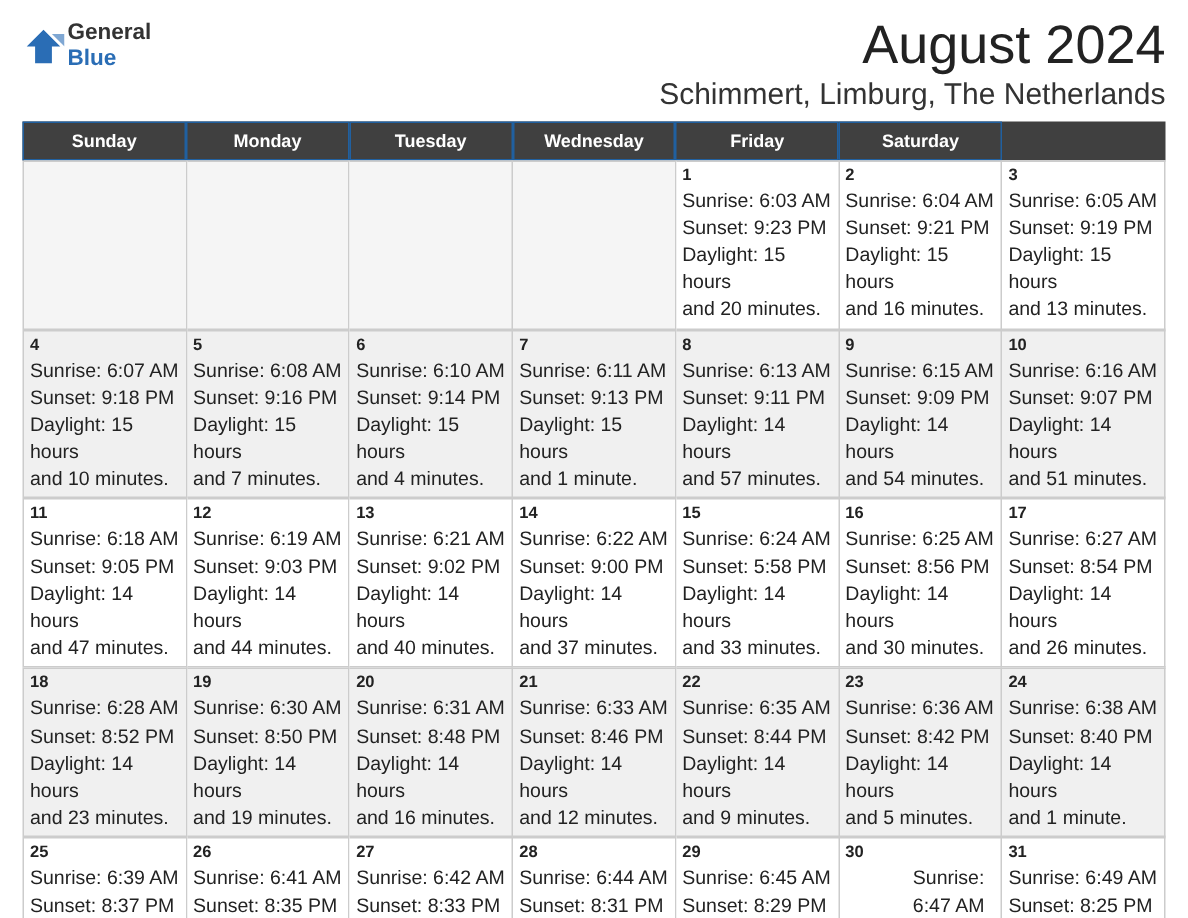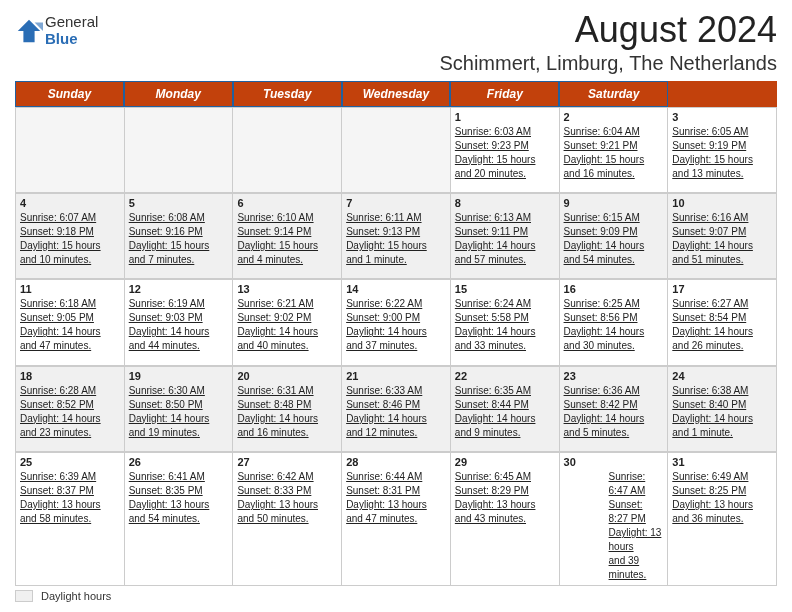--- a/index.html
+++ b/index.html
@@ -28,21 +28,21 @@
       align-items: center;
       margin-top: 4px;
     }
     .logo-text {
       display: flex;
       flex-direction: column;
       line-height: 1.1;
     }
     .logo-general {
       font-size: 15px;
-      font-weight: normal;
+      font-weight: bold;
       color: #333;
     }
     .logo-blue {
       font-size: 15px;
       font-weight: bold;
       color: #2a6db5;
     }
     .logo-icon {
       width: 28px;
       height: 28px;
@@ -63,22 +63,21 @@
       margin-top: 2px;
     }
     .calendar {
       flex: 1;
       display: flex;
       flex-direction: column;
     }
     .cal-header-row {
       display: grid;
       grid-template-columns: repeat(7, 1fr);
-      background: #c2410c;
-      font-style: italic;
+      background: #404040;
     }
     .cal-header-cell {
       color: #fff;
       font-size: 12px;
       font-weight: bold;
       padding: 5px 4px;
       text-align: center;
       border: 1px solid #2060a0;
     }
     .cal-body {
@@ -109,24 +108,23 @@
     .cal-cell.shaded {
       background: #f0f0f0;
     }
     .day-num {
       font-size: 11px;
       font-weight: bold;
       margin-bottom: 2px;
       display: block;
     }
     .day-info {
-      font-size: 10px;
+      font-size: 13px;
       line-height: 1.4;
       color: #222;
-      text-decoration: underline;
     }
     .legend {
       display: flex;
       align-items: center;
       gap: 8px;
       margin-top: 4px;
       font-size: 11px;
       color: #333;
     }
     .legend-box {

